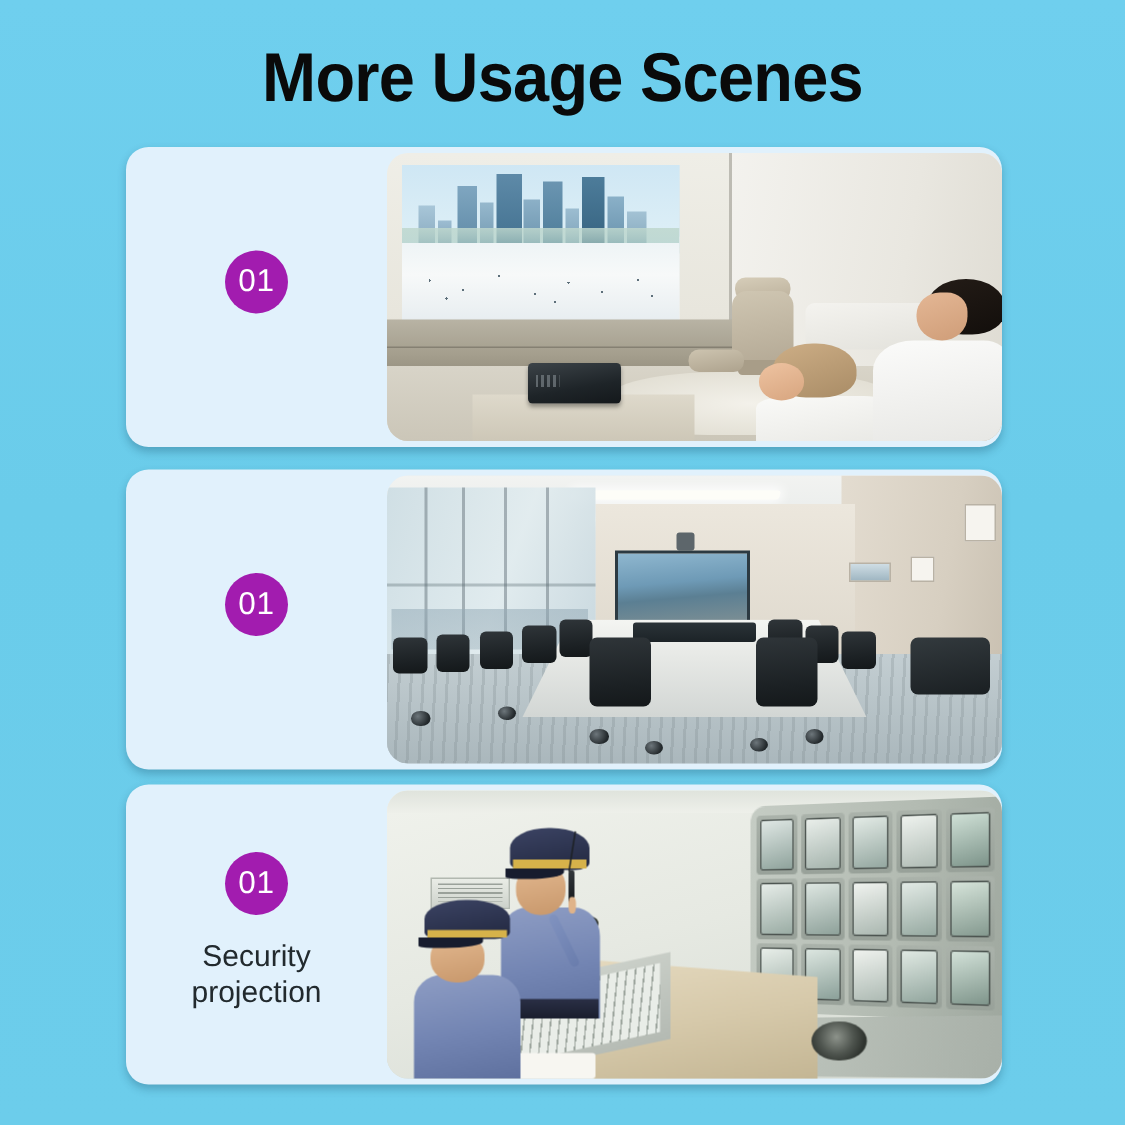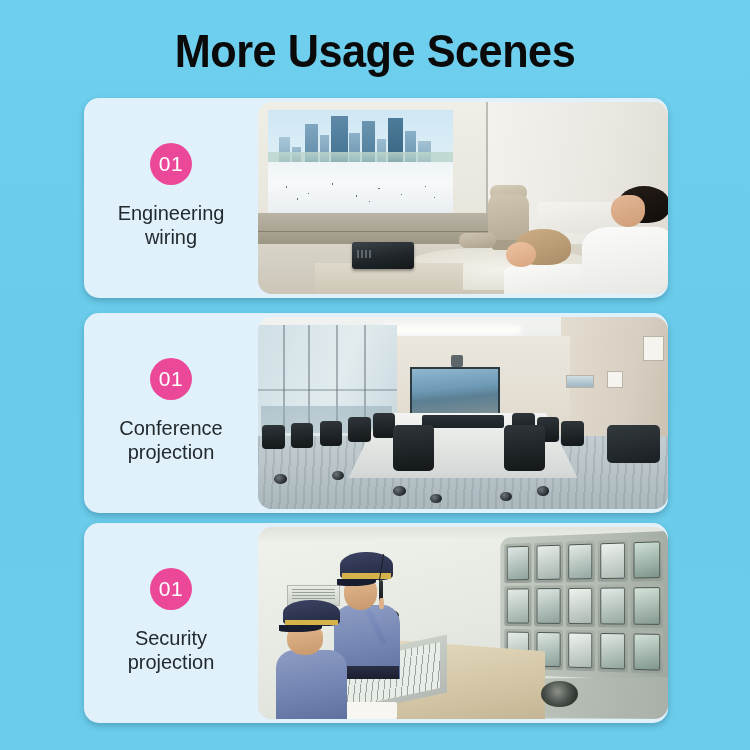--- a/index.html
+++ b/index.html
@@ -48,21 +48,21 @@
   #card-3{ top:523px; }
 
   .card-info{
     width:174px; flex:0 0 174px;
     display:flex; flex-direction:column;
     align-items:center; justify-content:center;
     padding-bottom:4px;
   }
   .badge{
     width:42px; height:42px; border-radius:50%;
-    background:#ec4899;
+    background:#a21caf;
     color:#ffffff;
     display:flex; align-items:center; justify-content:center;
     font-size:21px; font-weight:normal;
     letter-spacing:0.5px;
     margin-bottom:16px;
   }
   .card-label{
     font-size:20px; line-height:1.22;
     color:#222a2e;
     text-align:center;
@@ -413,22 +413,20 @@
 
 <div class="bg-sheen"></div>
 
 <div class="page">
 
   <div class="title">More Usage Scenes</div>
 
   <div class="card" id="card-1">
     <div class="card-info">
       <div class="badge">01</div>
-      <div class="card-label">Engineering
-wiring</div>
     </div>
     <div class="photo p1">
       <div class="wall-right"></div>
       <div class="wall-corner"></div>
       <div class="screen">
         <div class="sky"></div>
         <div class="bldg b1"></div>
         <div class="bldg b2"></div>
         <div class="bldg b3"></div>
         <div class="bldg b4"></div>
@@ -466,22 +464,20 @@
         <div class="body"></div>
           <div class="hair"></div>
           <div class="face"></div>
       </div>
     </div>
   </div>
 
   <div class="card" id="card-2">
     <div class="card-info">
       <div class="badge">01</div>
-      <div class="card-label">Conference
-projection</div>
     </div>
     <div class="photo p2">
       <div class="ceiling"></div>
       <div class="strip s1"></div>
       <div class="strip s2"></div>
       <div class="strip s3"></div>
       <div class="rightwall"></div>
       <div class="midwall"></div>
       <div class="glasswall">
         <div class="mullion m1"></div>

